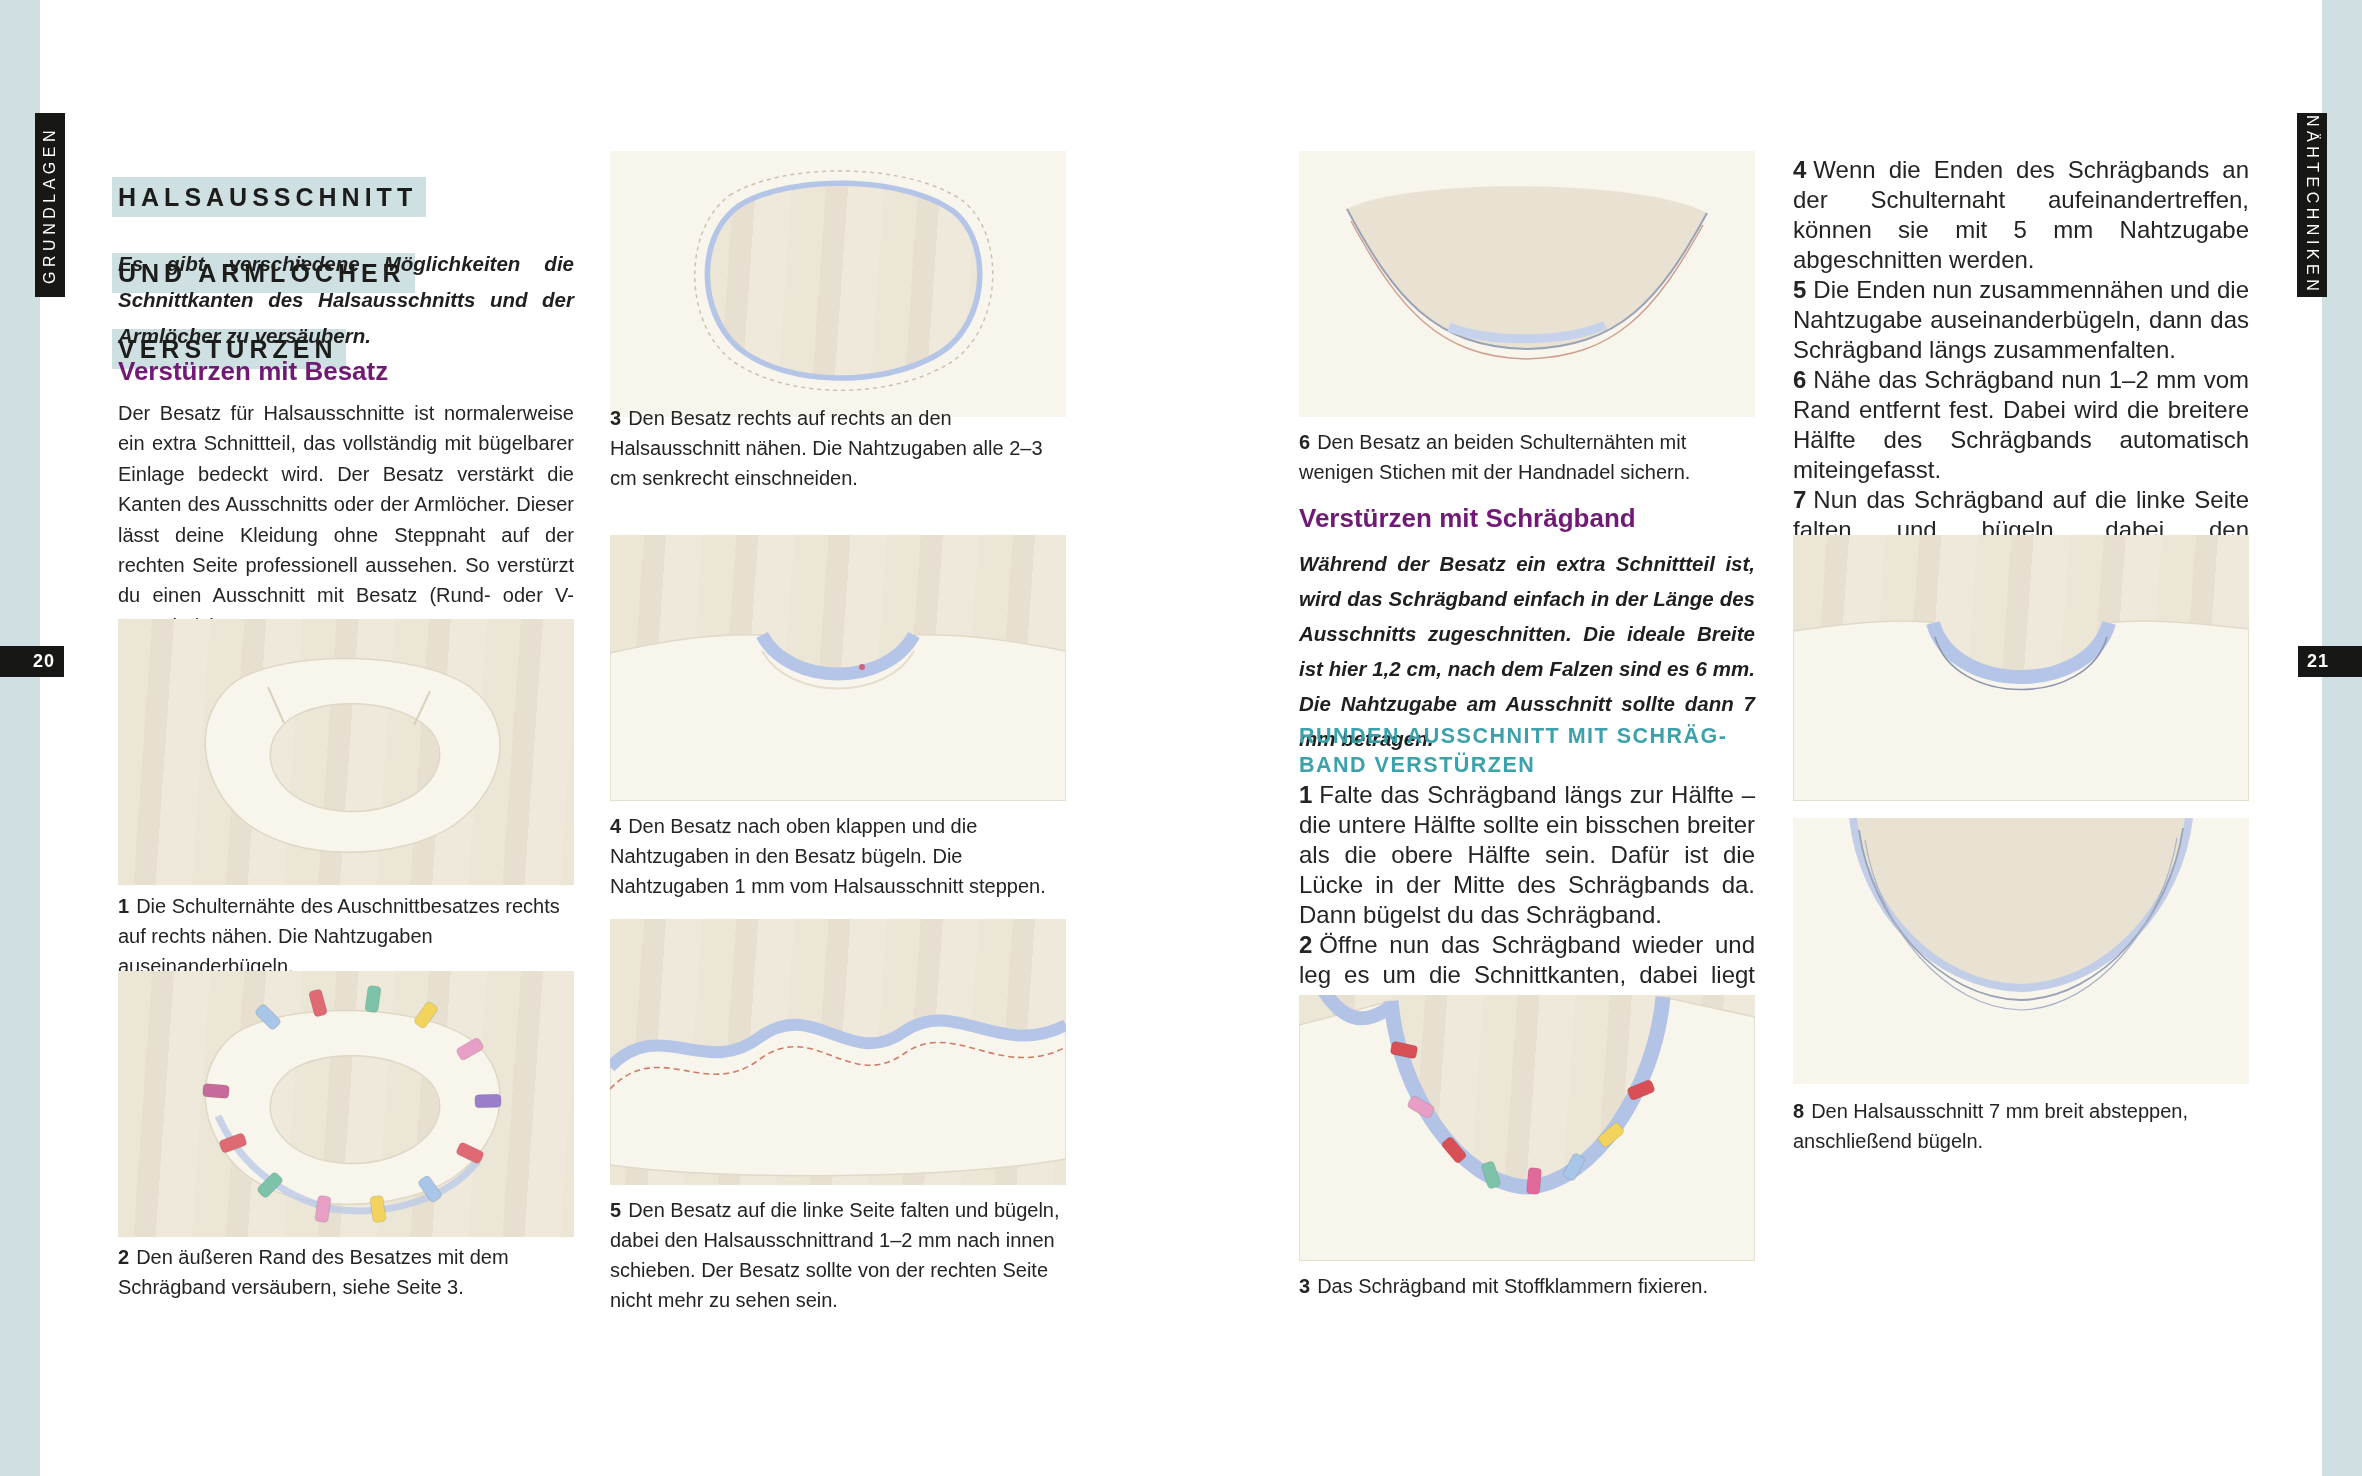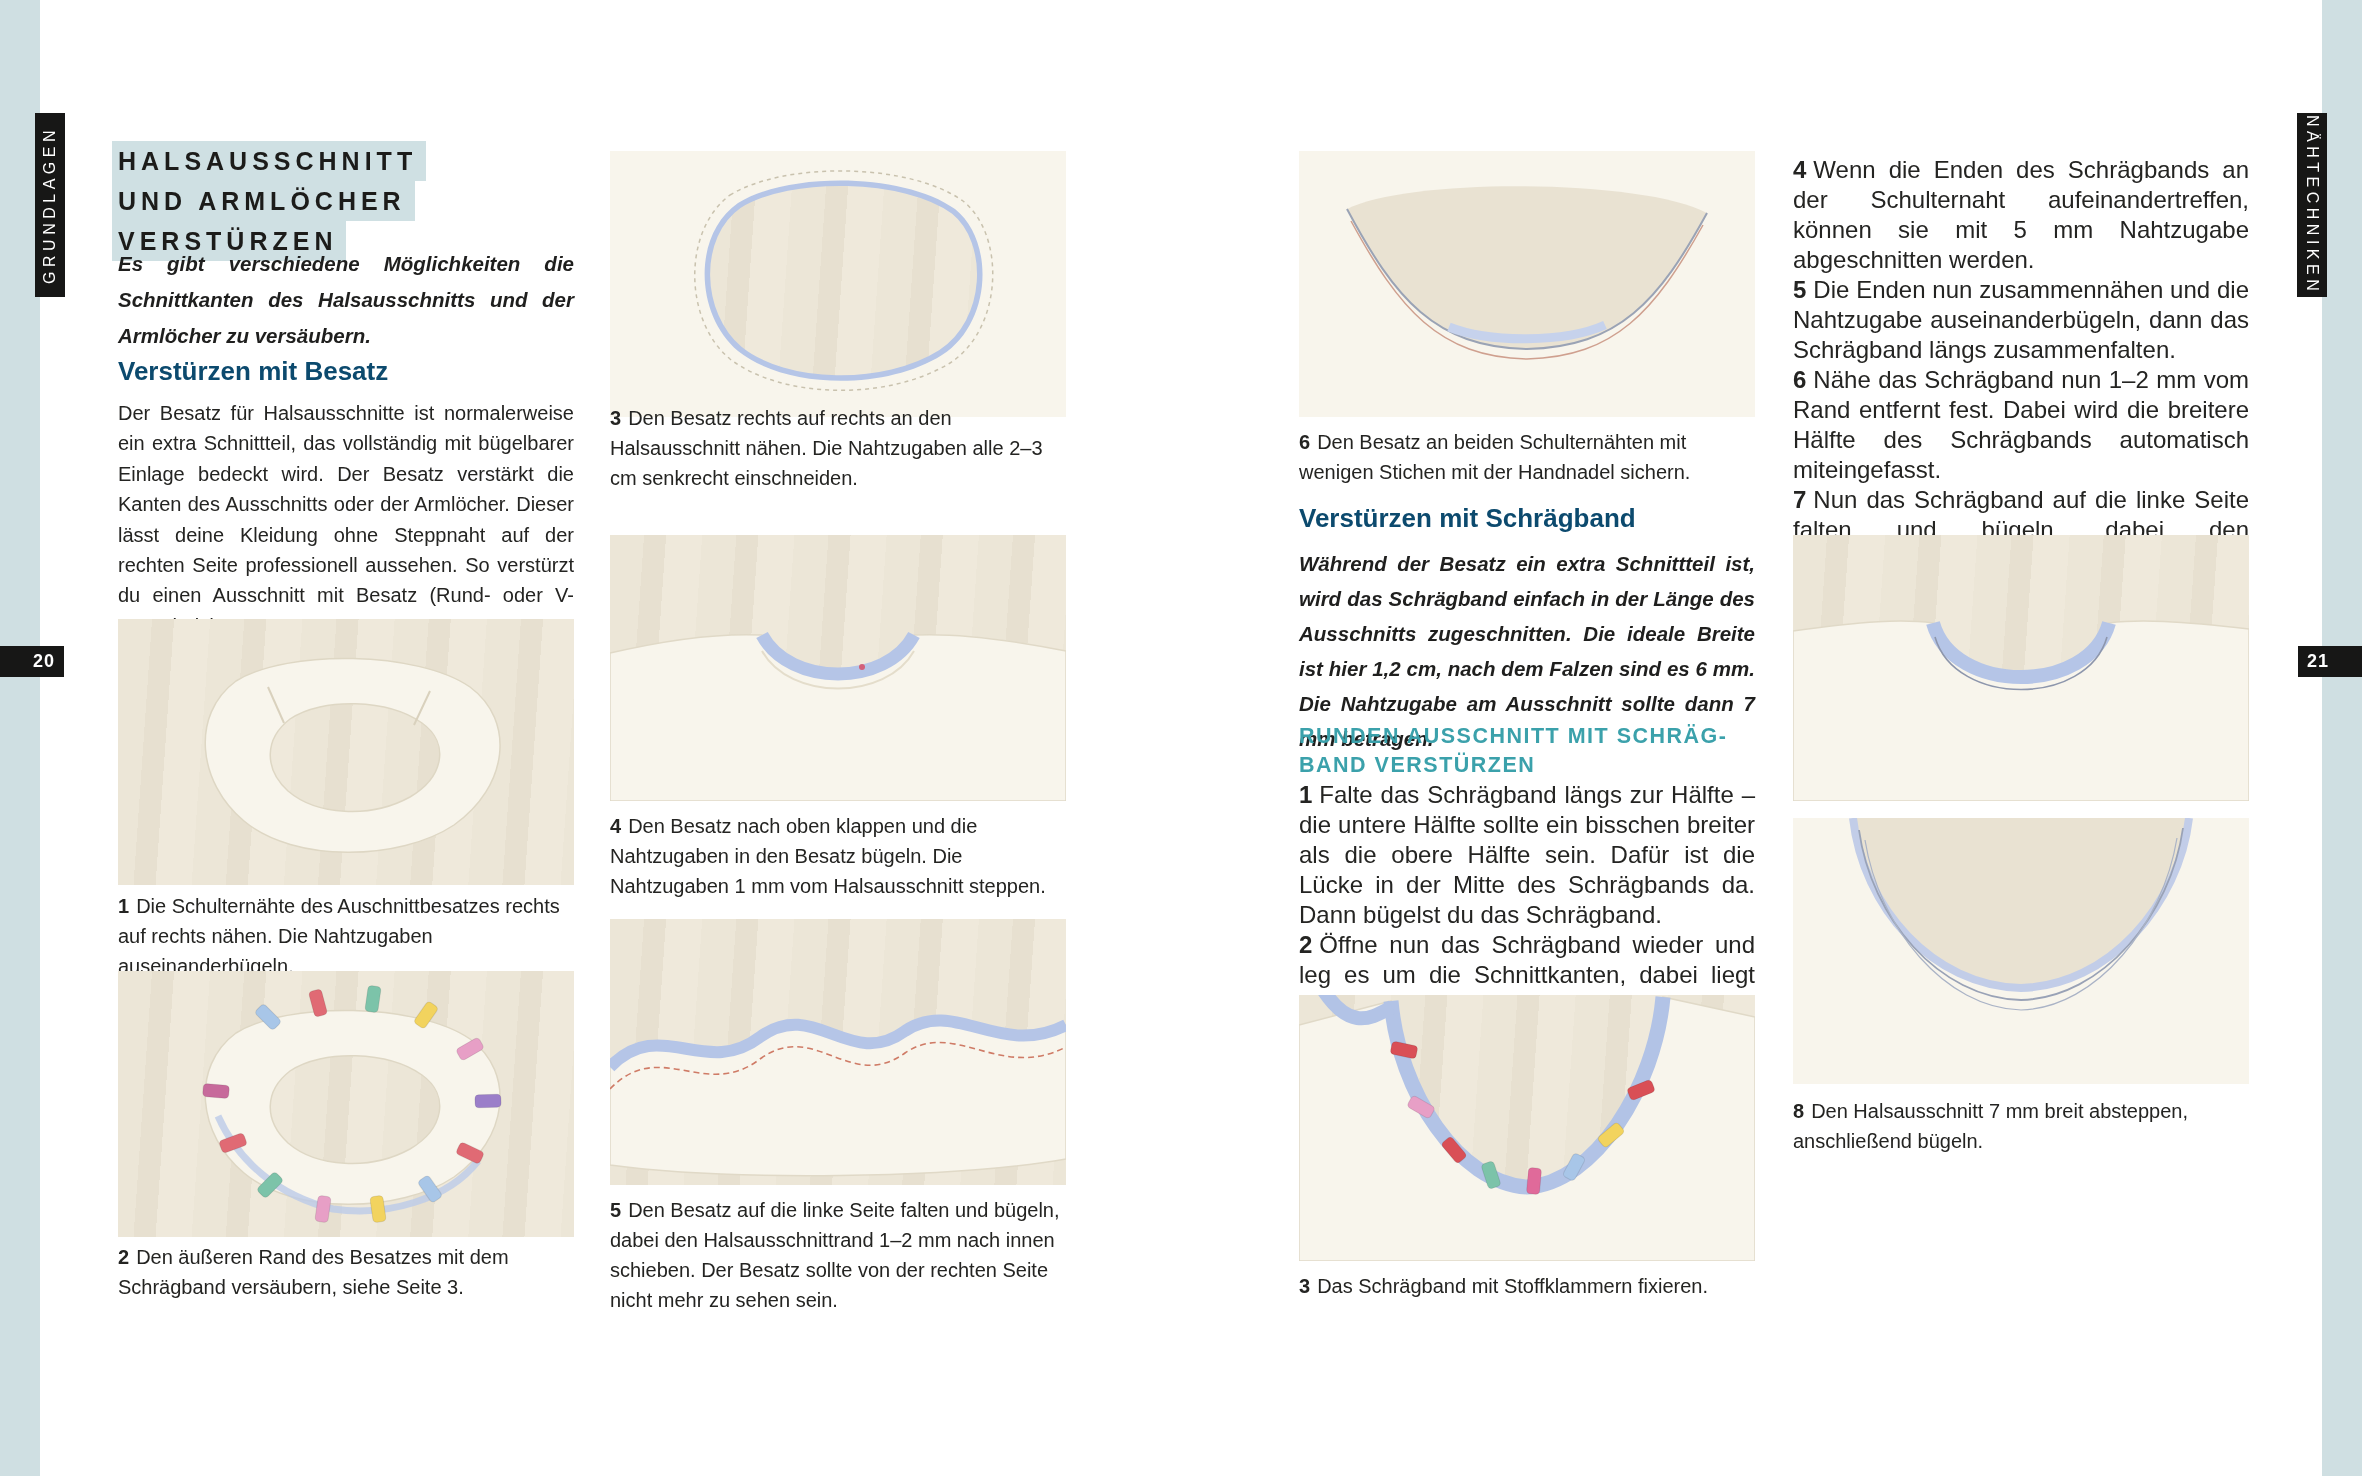--- a/index.html
+++ b/index.html
@@ -30,24 +30,24 @@
     position:absolute;top:646px;width:64px;height:31px;background:#171716;
     color:#fff;font-weight:700;font-size:18px;letter-spacing:1px;
     display:flex;align-items:center;
   }
   #pageno-left{left:0;justify-content:flex-end;padding-right:9px;box-sizing:border-box;}
   #pageno-right{left:2298px;justify-content:flex-start;padding-left:9px;box-sizing:border-box;}
 
   
   .abs{position:absolute;width:456px;}
   .title{font-weight:700;font-size:25px;letter-spacing:5px;line-height:34px;color:#1c1c1a;}
-  .title .hl{background:#cfe0e3;display:inline-block;padding:3px 9px 3px 6px;margin-left:-6px;}
+  .title .hl{background:#cfe0e3;display:inline-block;padding:3px 9px 3px 6px;margin-left:-6px;margin-top:36px;}
   .lead{font-style:italic;font-weight:700;font-size:20.5px;line-height:36px;text-align:justify;color:#1f1f1e;}
   .lead2{font-style:italic;font-weight:700;font-size:20.5px;line-height:35px;text-align:justify;color:#1f1f1e;}
-  .h2{font-weight:700;font-size:26px;color:#0c4a6e;}
+  .h2{font-weight:700;font-size:26px;color:#701a75;}
   .bodytext{font-size:20px;line-height:30.4px;text-align:justify;}
   .cap{font-size:20px;line-height:30px;margin:0;}
   .cap b{margin-right:7px;}
   .steps p{font-size:24px;line-height:30px;margin:0;text-align:justify;}
   .steps p b{margin-right:7px;}
   .tealhead{color:#3ba1ab;font-weight:700;font-size:21.5px;line-height:29px;letter-spacing:1.5px;}
 
   
   .photo{
     position:absolute;width:456px;height:266px;overflow:hidden;

